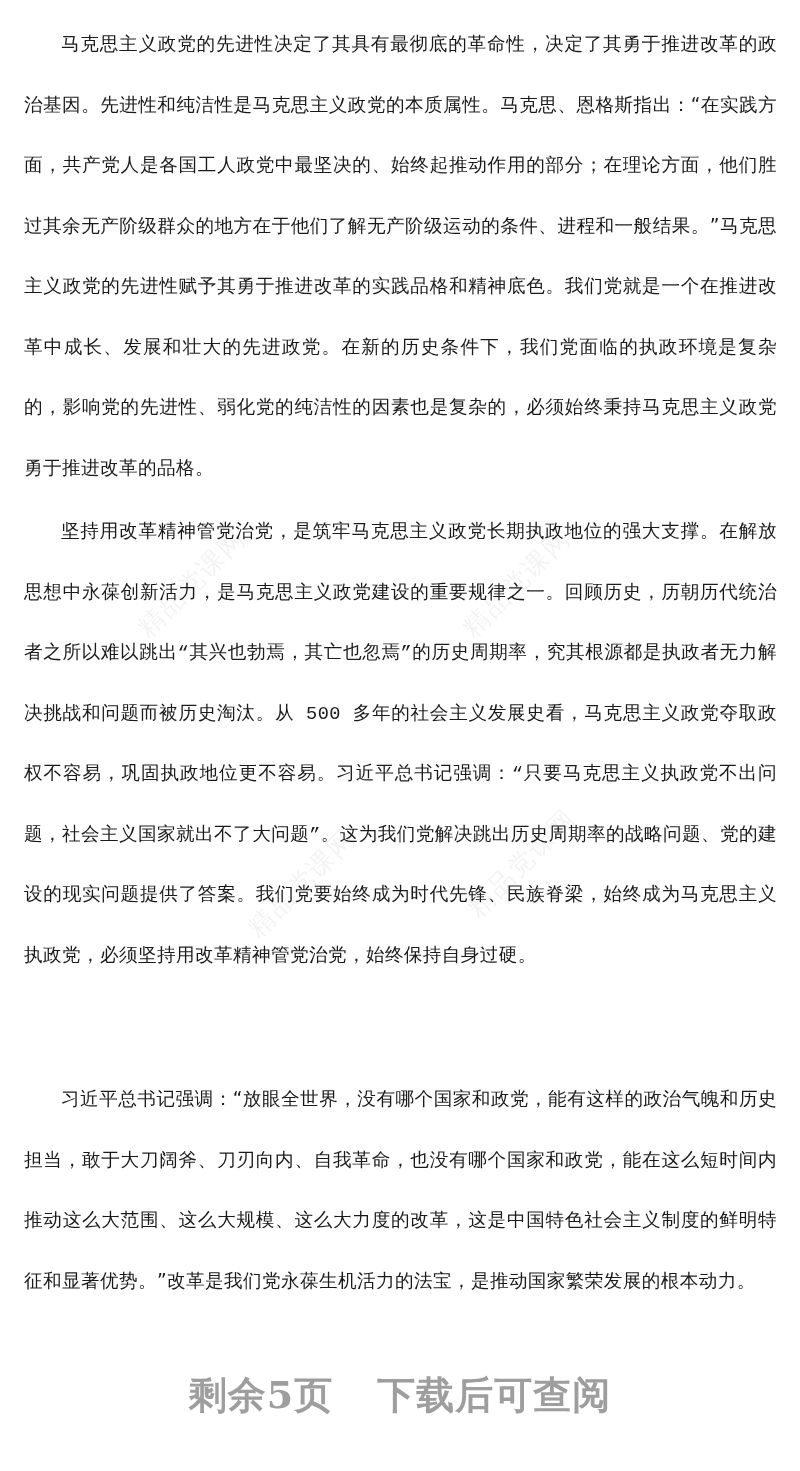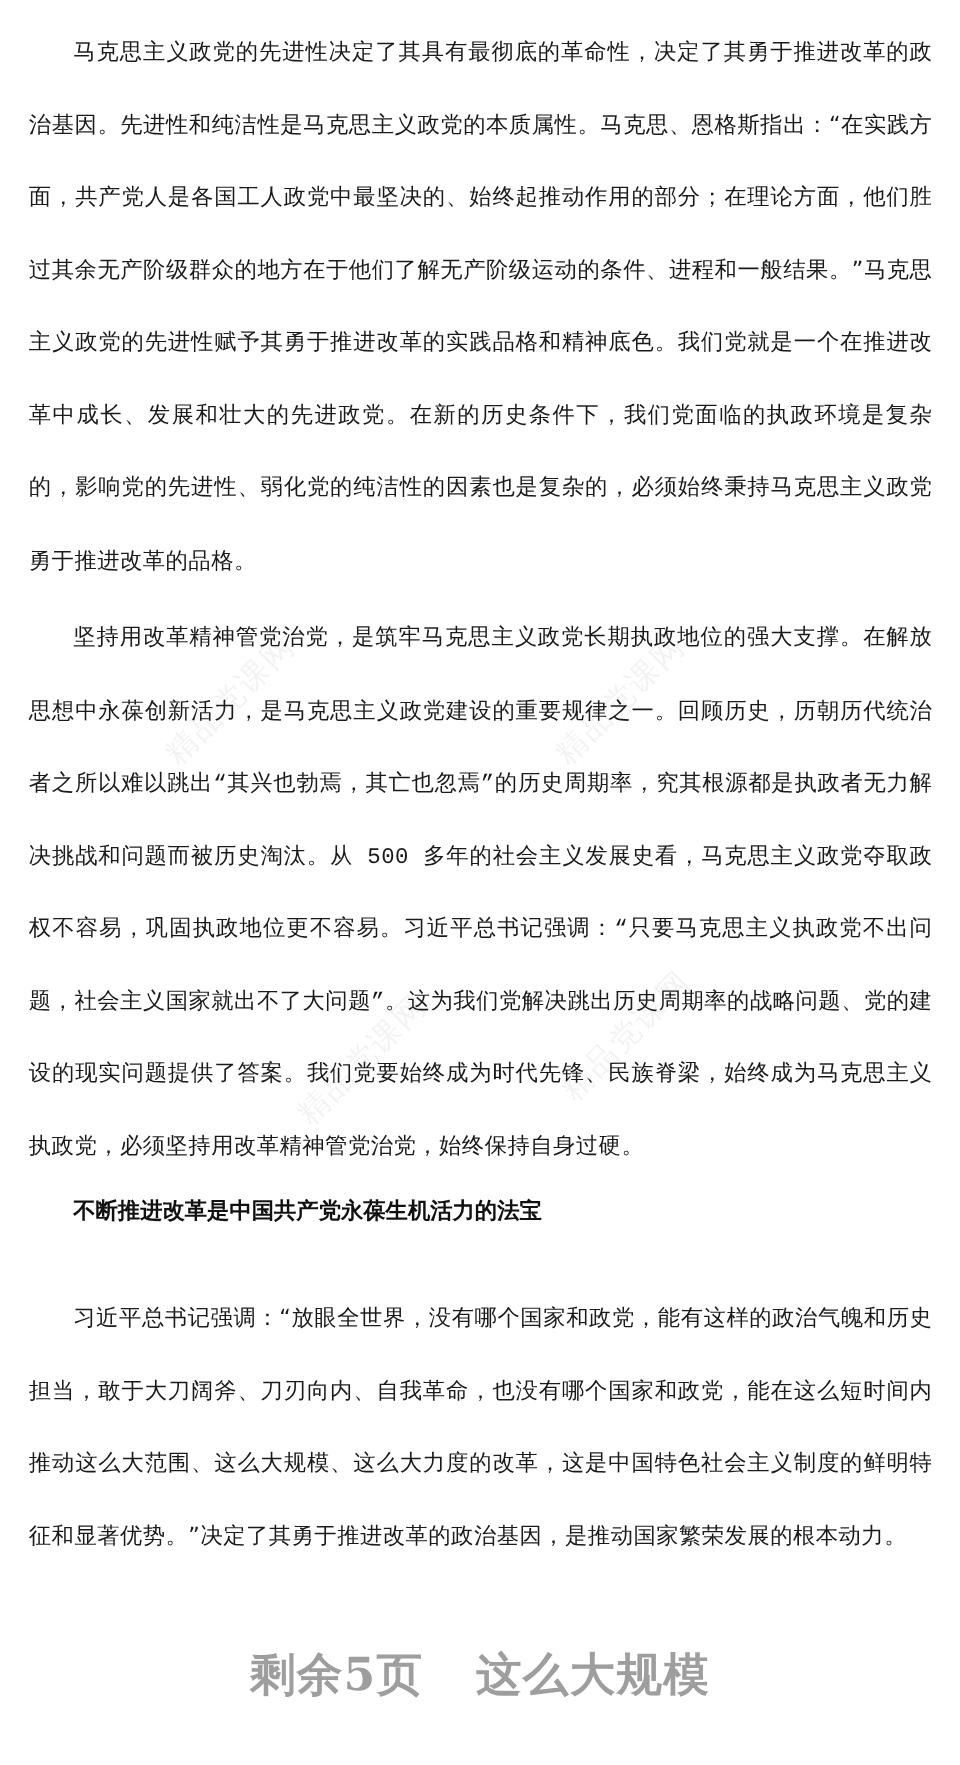--- a/index.html
+++ b/index.html
@@ -79,26 +79,25 @@
   </style>
 </head>
 <body>
 
 <div class="page">
 
   <p class="para p1">马克思主义政党的先进性决定了其具有最彻底的革命性，决定了其勇于推进改革的政治基因。先进性和纯洁性是马克思主义政党的本质属性。马克思、恩格斯指出：“在实践方面，共产党人是各国工人政党中最坚决的、始终起推动作用的部分；在理论方面，他们胜过其余无产阶级群众的地方在于他们了解无产阶级运动的条件、进程和一般结果。”马克思主义政党的先进性赋予其勇于推进改革的实践品格和精神底色。我们党就是一个在推进改革中成长、发展和壮大的先进政党。在新的历史条件下，我们党面临的执政环境是复杂的，影响党的先进性、弱化党的纯洁性的因素也是复杂的，必须始终秉持马克思主义政党勇于推进改革的品格。</p>
 
   <p class="para p2">坚持用改革精神管党治党，是筑牢马克思主义政党长期执政地位的强大支撑。在解放思想中永葆创新活力，是马克思主义政党建设的重要规律之一。回顾历史，历朝历代统治者之所以难以跳出“其兴也勃焉，其亡也忽焉”的历史周期率，究其根源都是执政者无力解决挑战和问题而被历史淘汰。从 500 多年的社会主义发展史看，马克思主义政党夺取政权不容易，巩固执政地位更不容易。习近平总书记强调：“只要马克思主义执政党不出问题，社会主义国家就出不了大问题”。这为我们党解决跳出历史周期率的战略问题、党的建设的现实问题提供了答案。我们党要始终成为时代先锋、民族脊梁，始终成为马克思主义执政党，必须坚持用改革精神管党治党，始终保持自身过硬。</p>
 
-  <h2 class="heading">不断推进改革是中国共产党永葆生机活力的法宝</h2>
 
-  <p class="para p3">习近平总书记强调：“放眼全世界，没有哪个国家和政党，能有这样的政治气魄和历史担当，敢于大刀阔斧、刀刃向内、自我革命，也没有哪个国家和政党，能在这么短时间内推动这么大范围、这么大规模、这么大力度的改革，这是中国特色社会主义制度的鲜明特征和显著优势。”决定了其勇于推进改革的政治基因，是推动国家繁荣发展的根本动力。</p>
+  <p class="para p3">习近平总书记强调：“放眼全世界，没有哪个国家和政党，能有这样的政治气魄和历史担当，敢于大刀阔斧、刀刃向内、自我革命，也没有哪个国家和政党，能在这么短时间内推动这么大范围、这么大规模、这么大力度的改革，这是中国特色社会主义制度的鲜明特征和显著优势。”改革是我们党永葆生机活力的法宝，是推动国家繁荣发展的根本动力。</p>
 
   <div class="watermark wm1">精品党课网</div>
   <div class="watermark wm2">精品党课网</div>
   <div class="watermark wm3">精品党课网</div>
   <div class="watermark wm4">精品党课网</div>
 
   <div class="footer-banner">
-    <span>剩余5页</span><span class="gap"></span><span>这么大规模</span>
+    <span>剩余5页</span><span class="gap"></span><span>下载后可查阅</span>
   </div>
 
 </div>
 
 </body></html>

